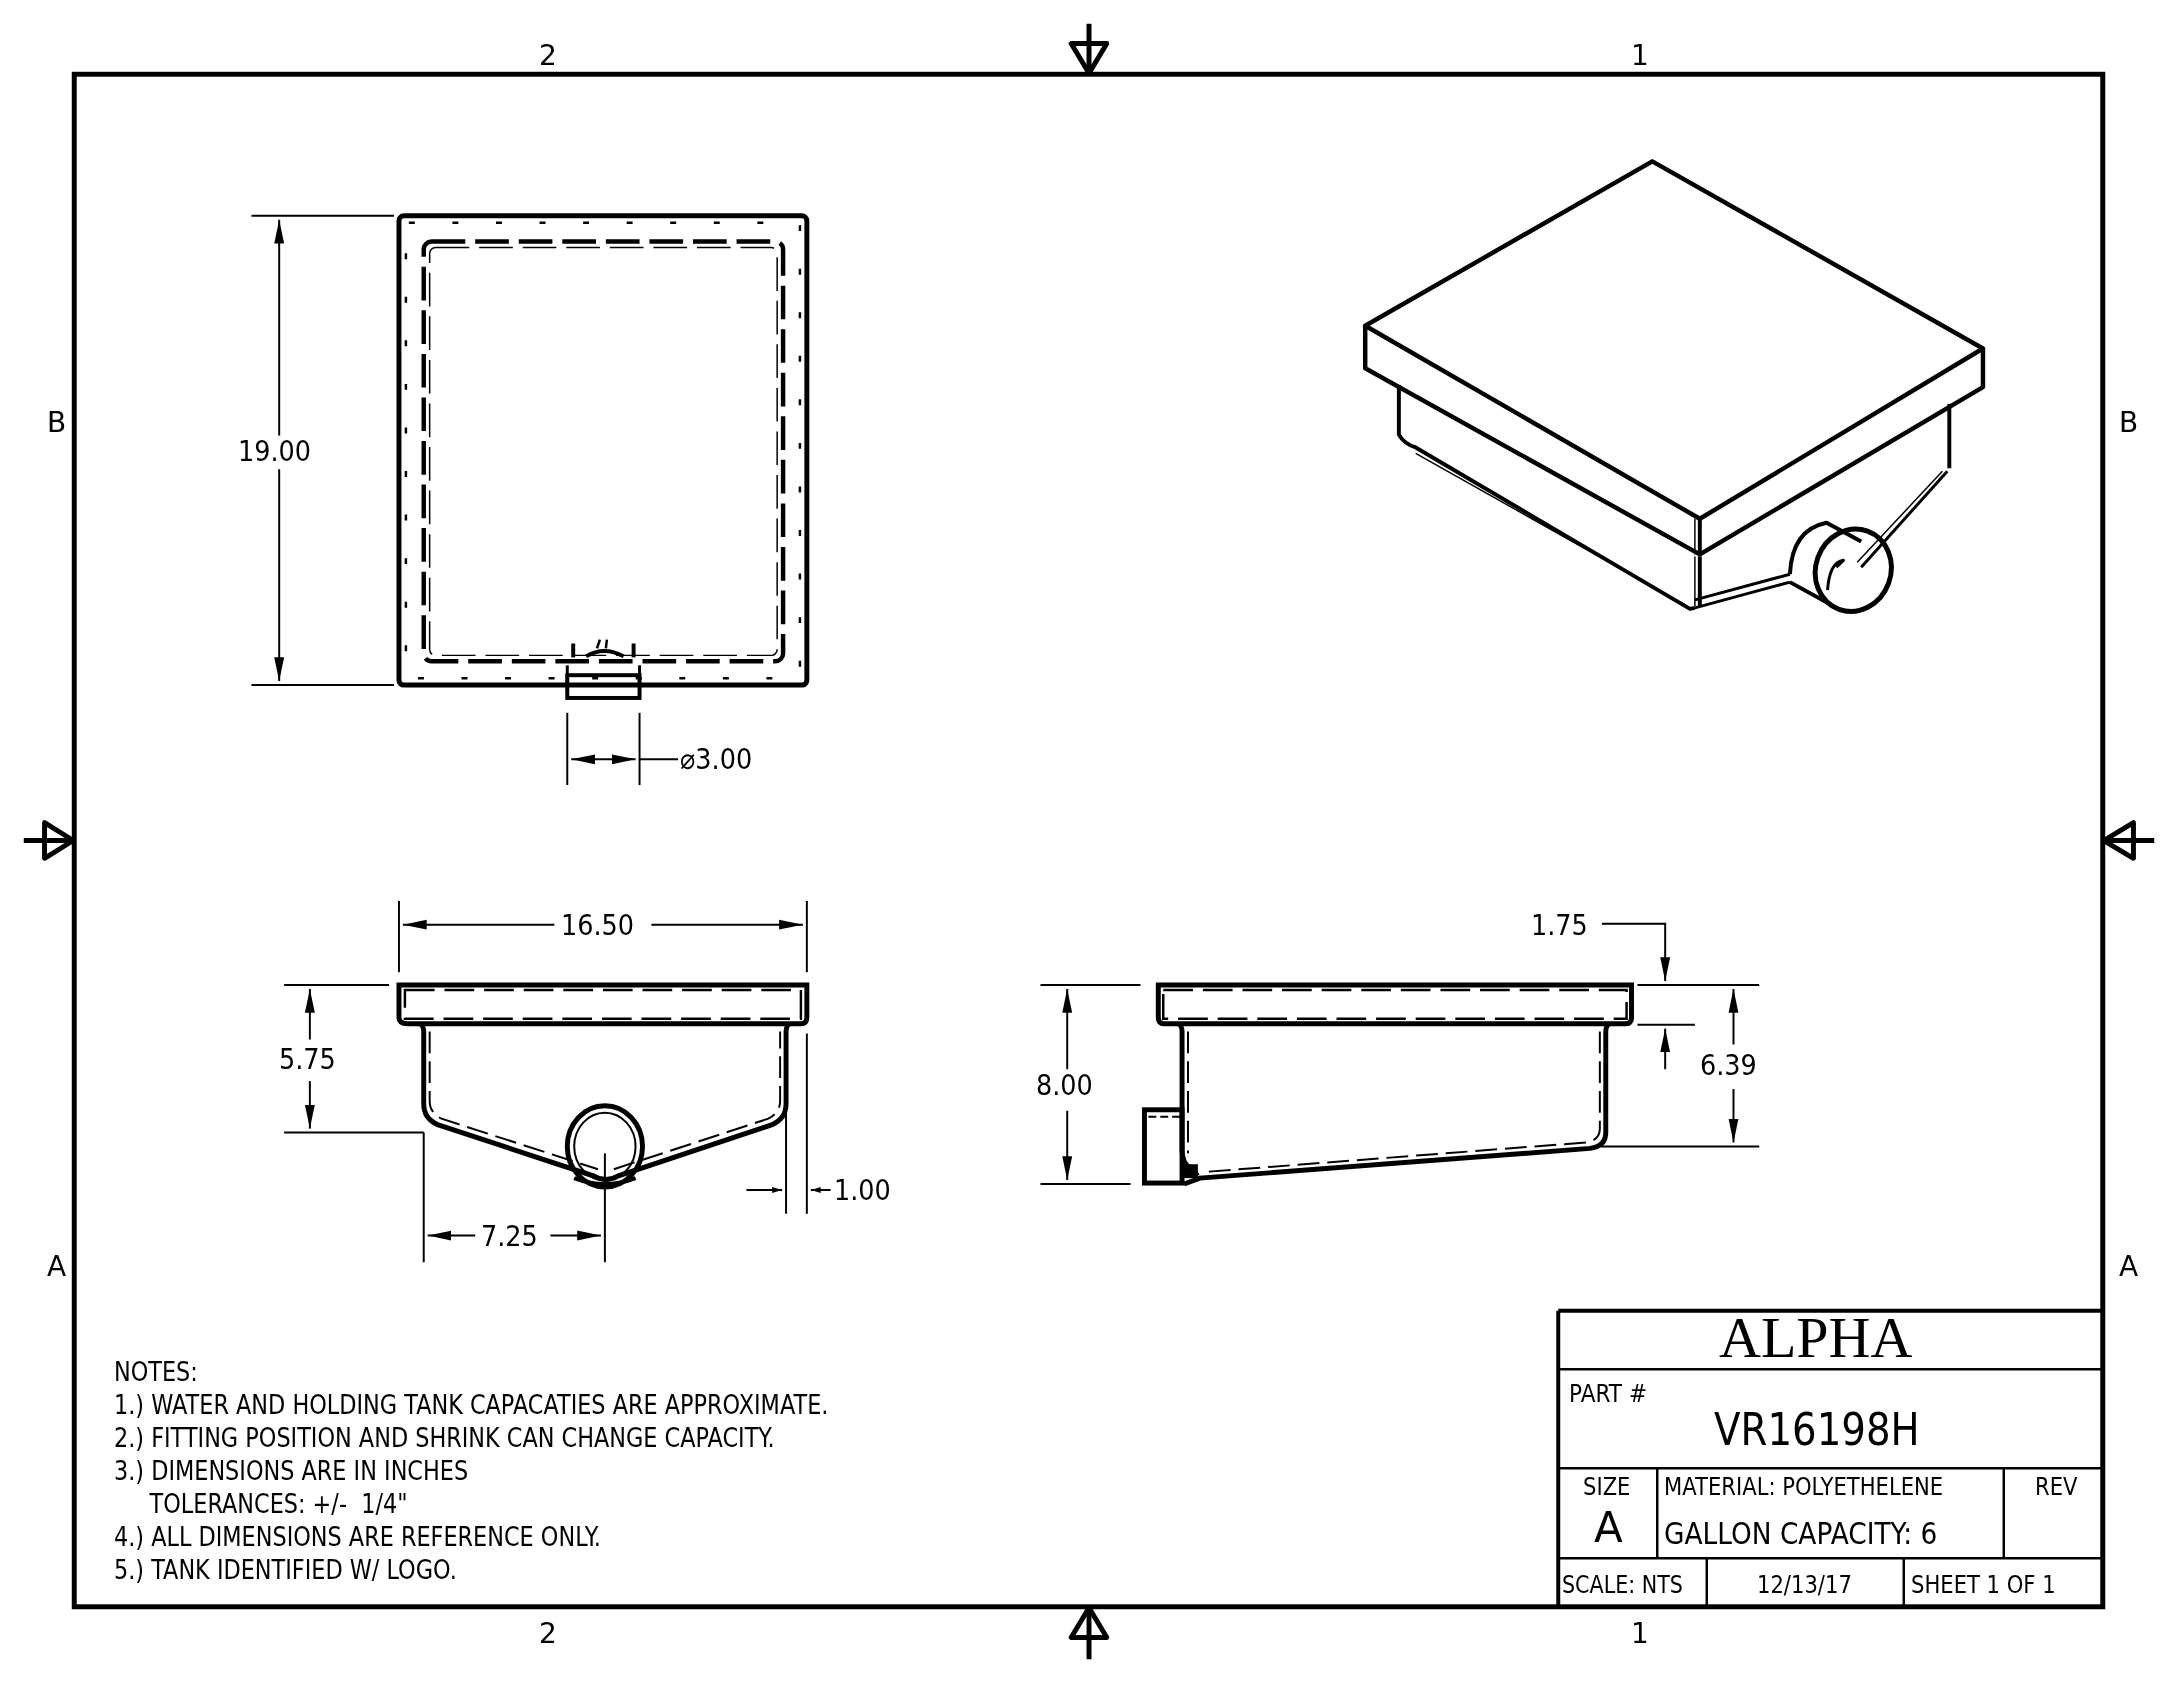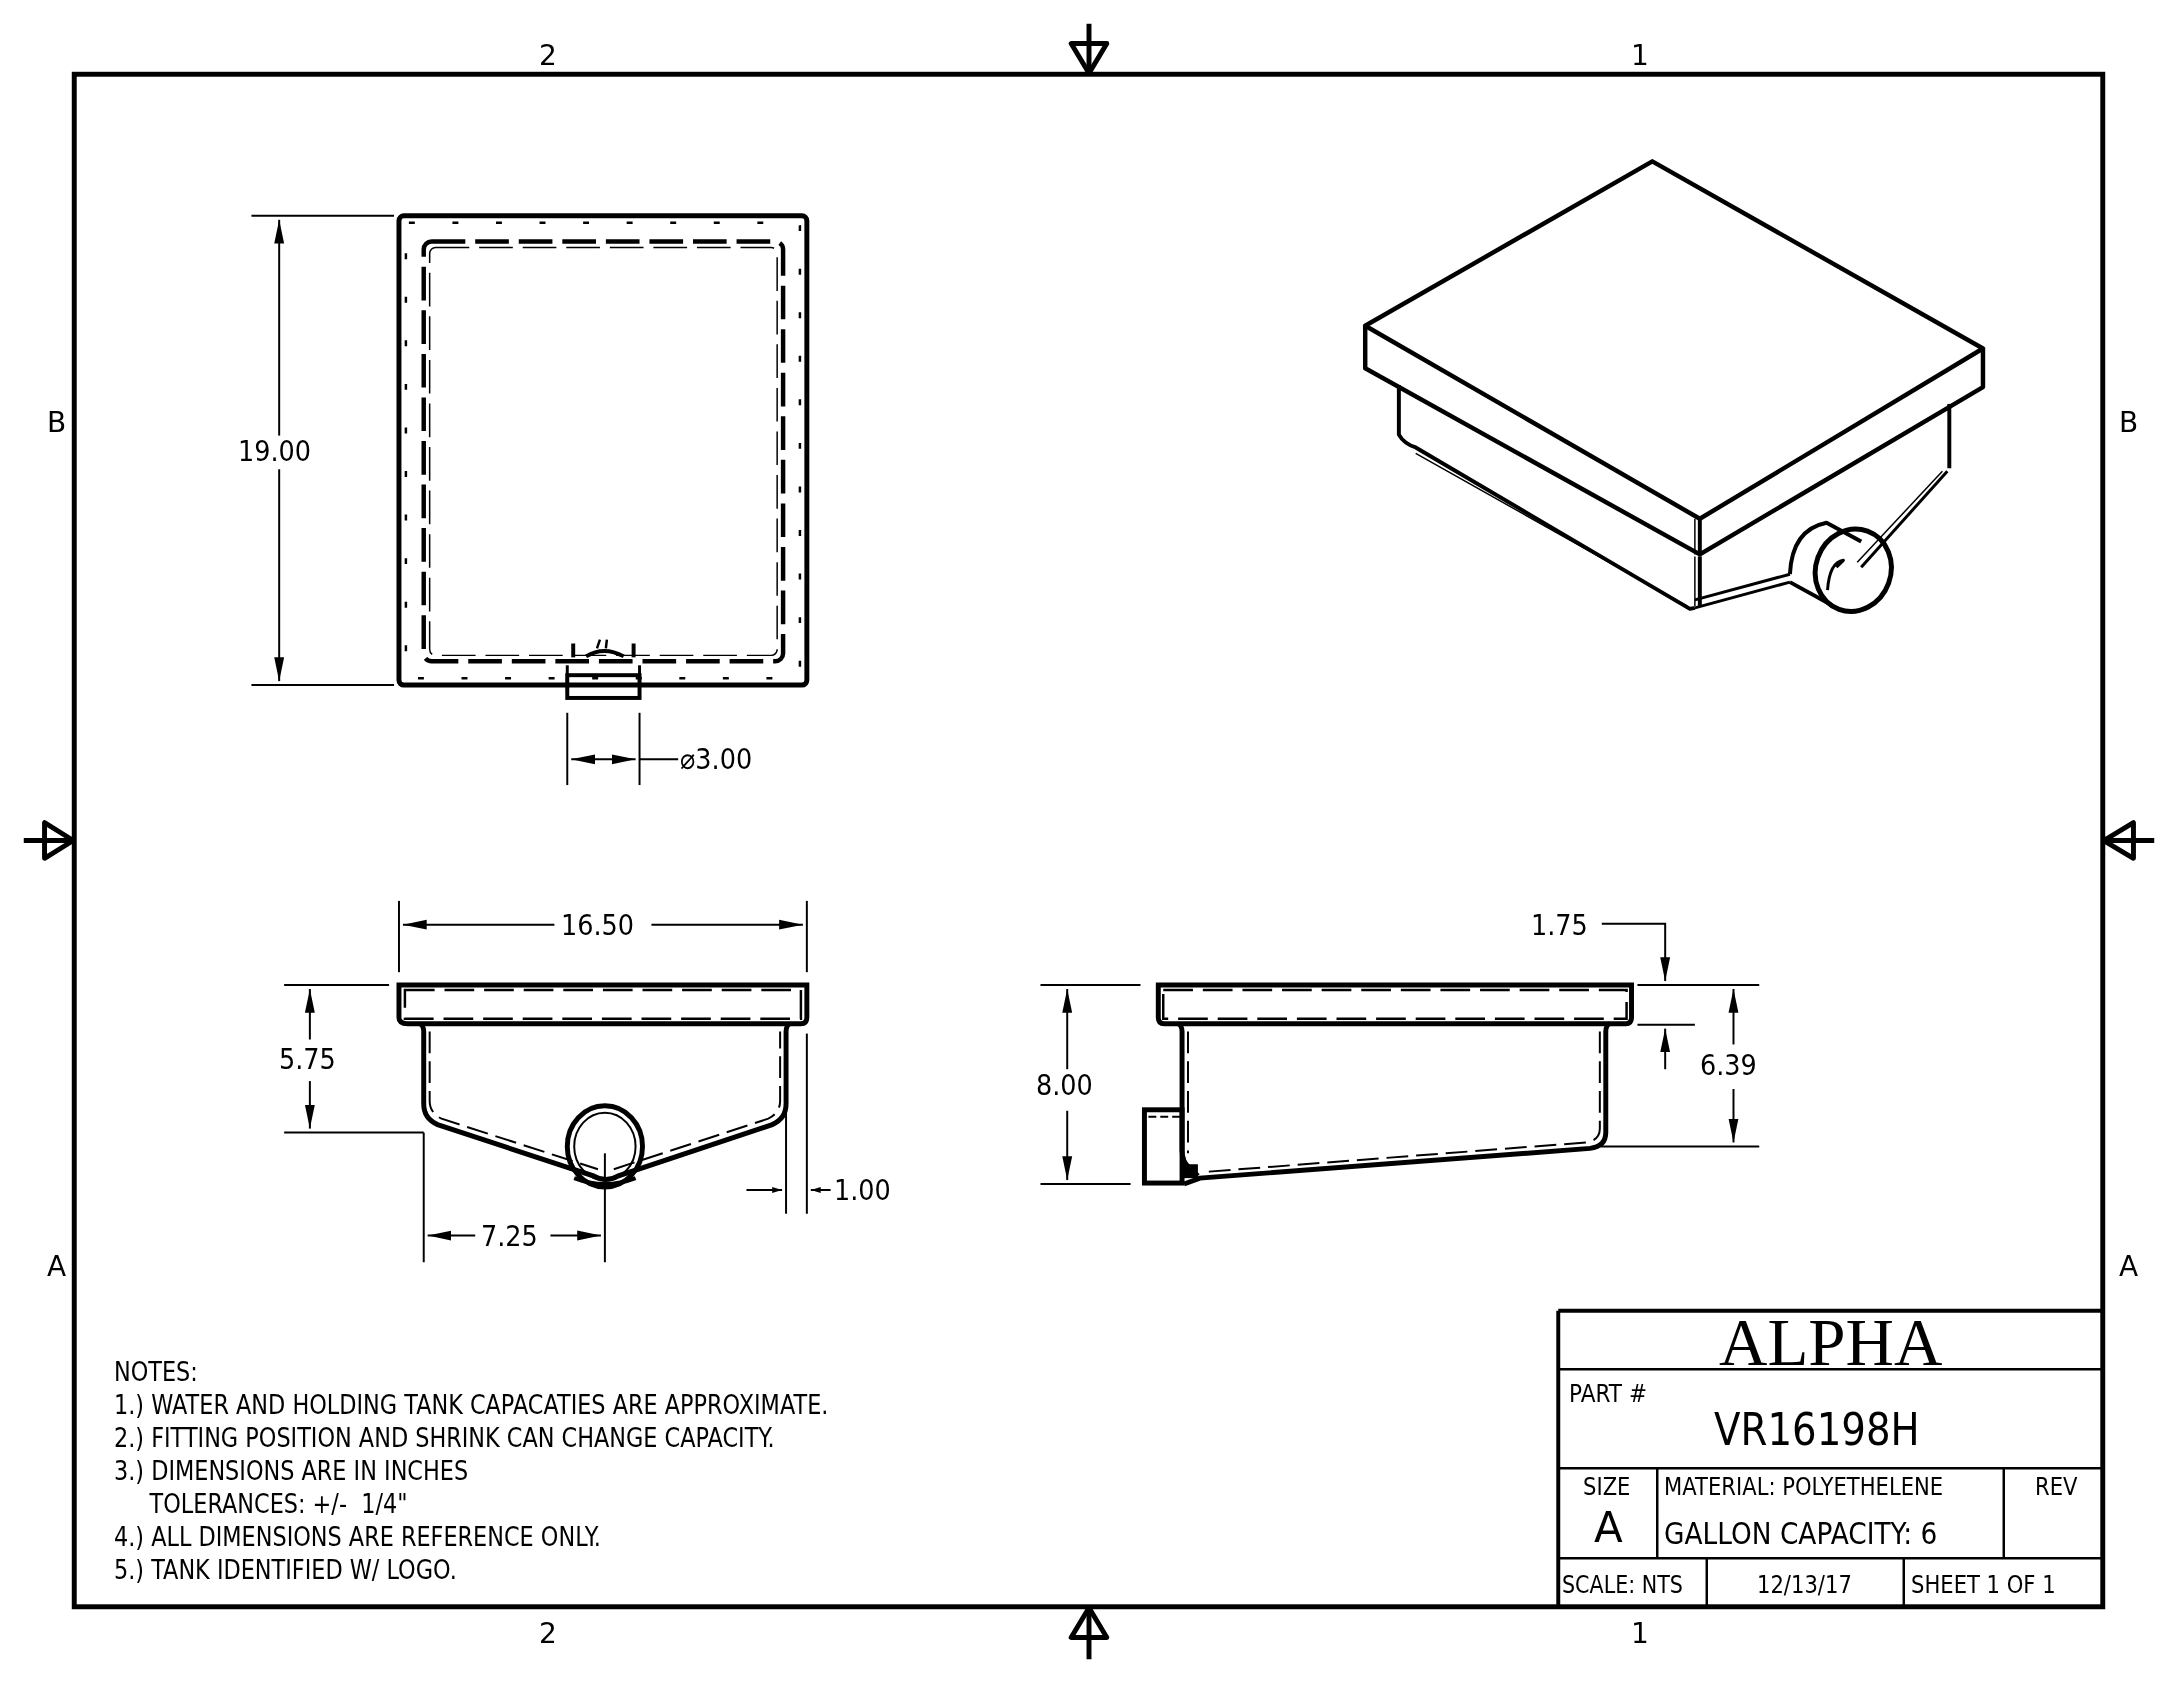--- a/index.html
+++ b/index.html
@@ -6,21 +6,21 @@
   body { width:2178px; height:1683px; position:relative; overflow:hidden;
          font-family:"DejaVu Sans", sans-serif; color:#000; }
   svg { position:absolute; left:0; top:0; }
   .txt { position:absolute; font-family:"DejaVu Sans", sans-serif; font-size:29px;
          line-height:1; white-space:nowrap; color:#000; transform:scaleX(0.88); transform-origin:left top; }
   .zone { position:absolute; font-family:"DejaVu Sans", sans-serif; font-size:28px; line-height:1; }
   .notes { position:absolute; left:114px; top:1356px; font-family:"DejaVu Sans", sans-serif;
            font-size:26px; line-height:33px; transform:scaleX(0.86); transform-origin:left top; }
   .notes div { white-space:pre; }
   .tb { position:absolute; font-family:"DejaVu Sans", sans-serif; line-height:1; white-space:nowrap; }
-  .tb-title { font-family:"Liberation Serif", "DejaVu Serif", serif; font-size:67px;text-align:right; }
+  .tb-title { font-family:"Liberation Serif", "DejaVu Serif", serif; font-size:58px;text-align:right; }
 </style>
 </head>
 <body>
 
 <svg width="2178" height="1683" viewBox="0 0 2200 1700" xmlns="http://www.w3.org/2000/svg">
   <defs>
     <marker id="arr" viewBox="0 0 10 10" refX="10" refY="5" markerWidth="10" markerHeight="10" markerUnits="userSpaceOnUse" orient="auto-start-reverse">
       <path d="M0,2 L10,5 L0,8 z" fill="#000"></path>
     </marker>
     <marker id="arrL" viewBox="0 0 24 12" refX="24" refY="6" markerWidth="24" markerHeight="12" markerUnits="userSpaceOnUse" orient="auto-start-reverse">

